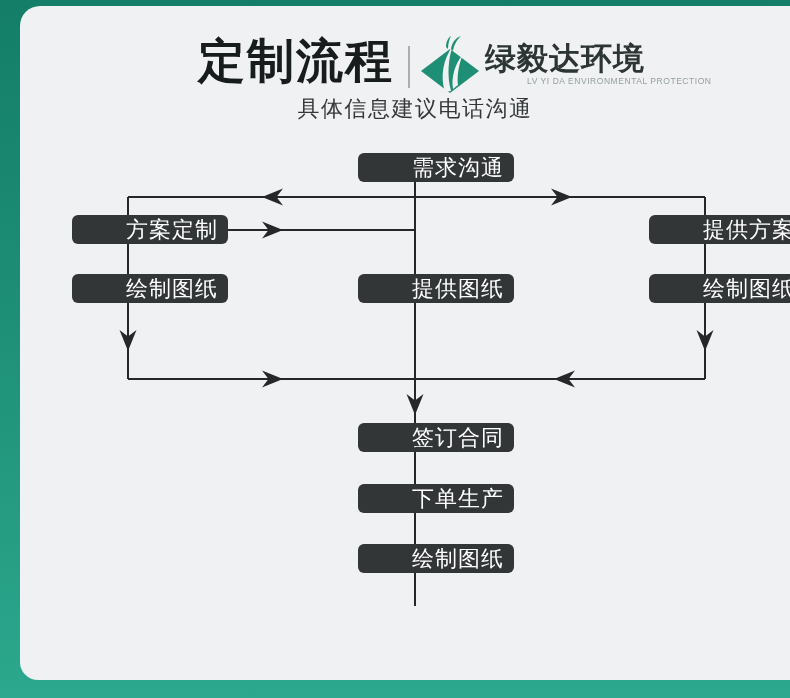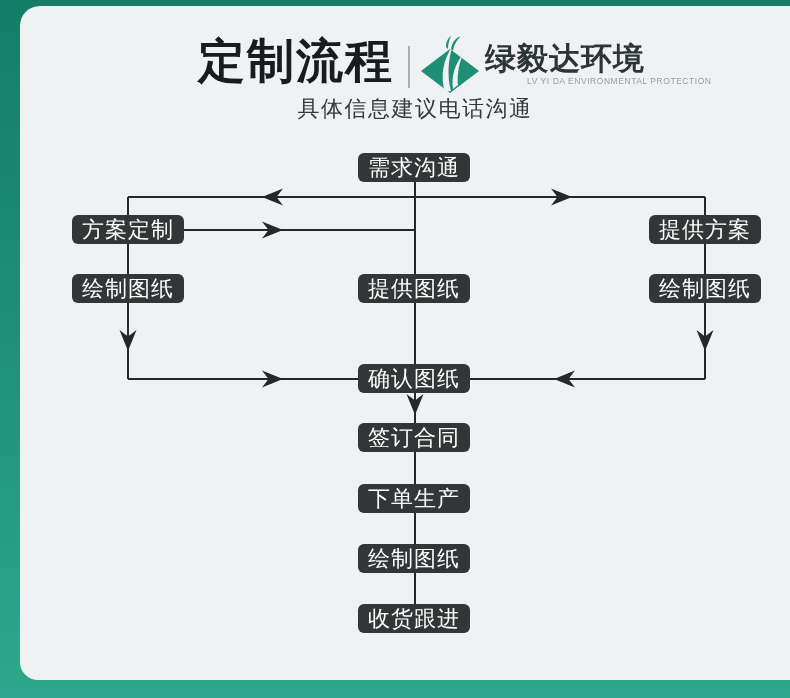--- a/index.html
+++ b/index.html
@@ -36,21 +36,21 @@
   .subtitle{
     position:absolute;left:0;top:88px;width:790px;text-align:center;
     font-size:22px;font-weight:500;color:#343838;letter-spacing:1.5px;
   }
   
   .connectors{position:absolute;left:0;top:0;z-index:1;}
   .node{
     position:absolute;z-index:2;width:112px;height:29px;
     background:#323637;border-radius:6px;color:#ffffff;
     display:flex;align-items:center;justify-content:center;
-    font-size:22px;letter-spacing:1px;white-space:nowrap;
+    font-size:22px;letter-spacing:1px;white-space:nowrap;padding-left:44px;
   }
   .n0{left:338px;top:147px}
   .n1{left:52px;top:209px}
   .n2{left:629px;top:209px}
   .n3{left:52px;top:268px}
   .n4{left:338px;top:268px}
   .n5{left:629px;top:268px}
   .n6{left:338px;top:358px}
   .n7{left:338px;top:417px}
   .n8{left:338px;top:478px}
@@ -89,20 +89,18 @@
       <path d="M534 373 L555 364.5 L548.5 373 L555 381.5 Z" fill="#262729"></path>
       <path d="M395 409 L386.5 388 L395 394.5 L403.5 388 Z" fill="#262729"></path>
     </svg>
 
     <div class="node n0">需求沟通</div>
     <div class="node n2">提供方案</div>
     <div class="node n1">方案定制</div>
     <div class="node n3">绘制图纸</div>
     <div class="node n4">提供图纸</div>
     <div class="node n5">绘制图纸</div>
-    <div class="node n6">确认图纸</div>
     <div class="node n7">签订合同</div>
     <div class="node n8">下单生产</div>
     <div class="node n9">绘制图纸</div>
-    <div class="node n10">收货跟进</div>
 
   </div>
 </div>
 
 </body></html>

